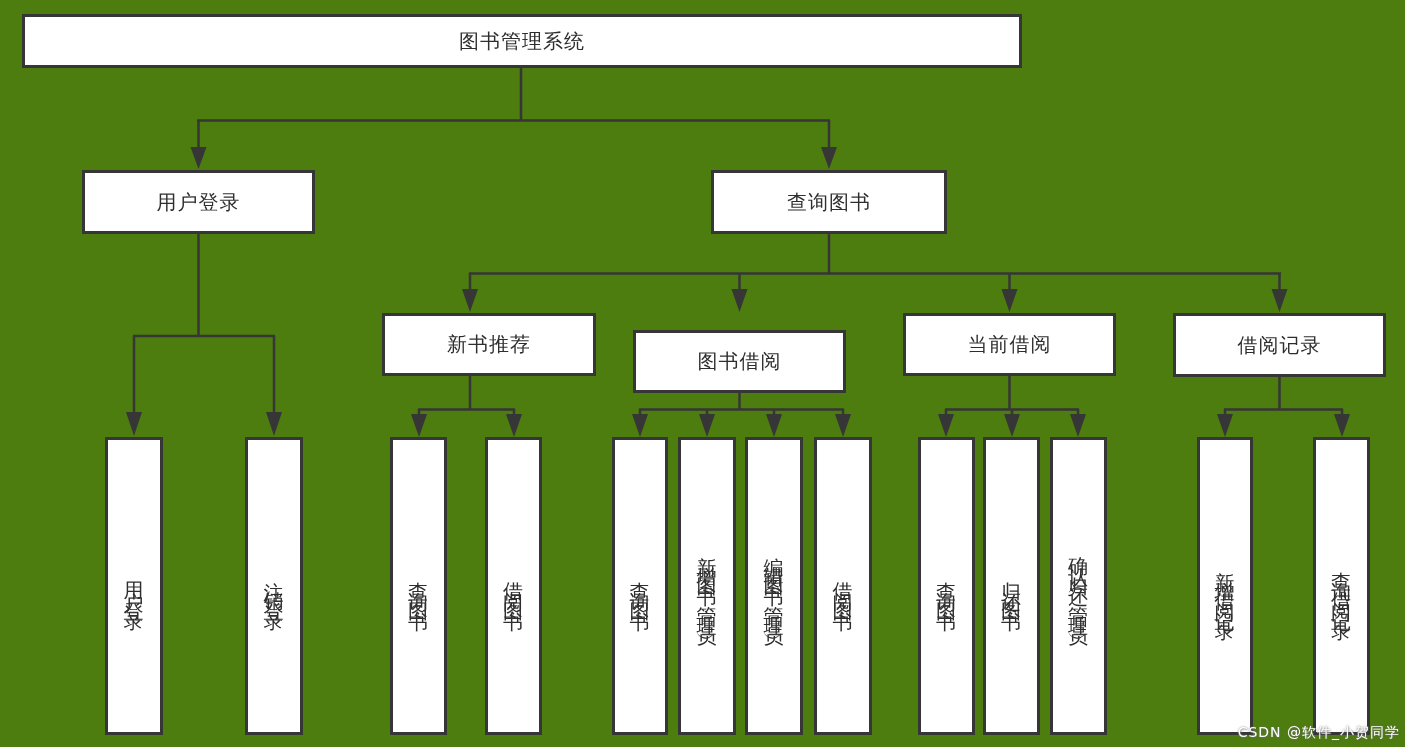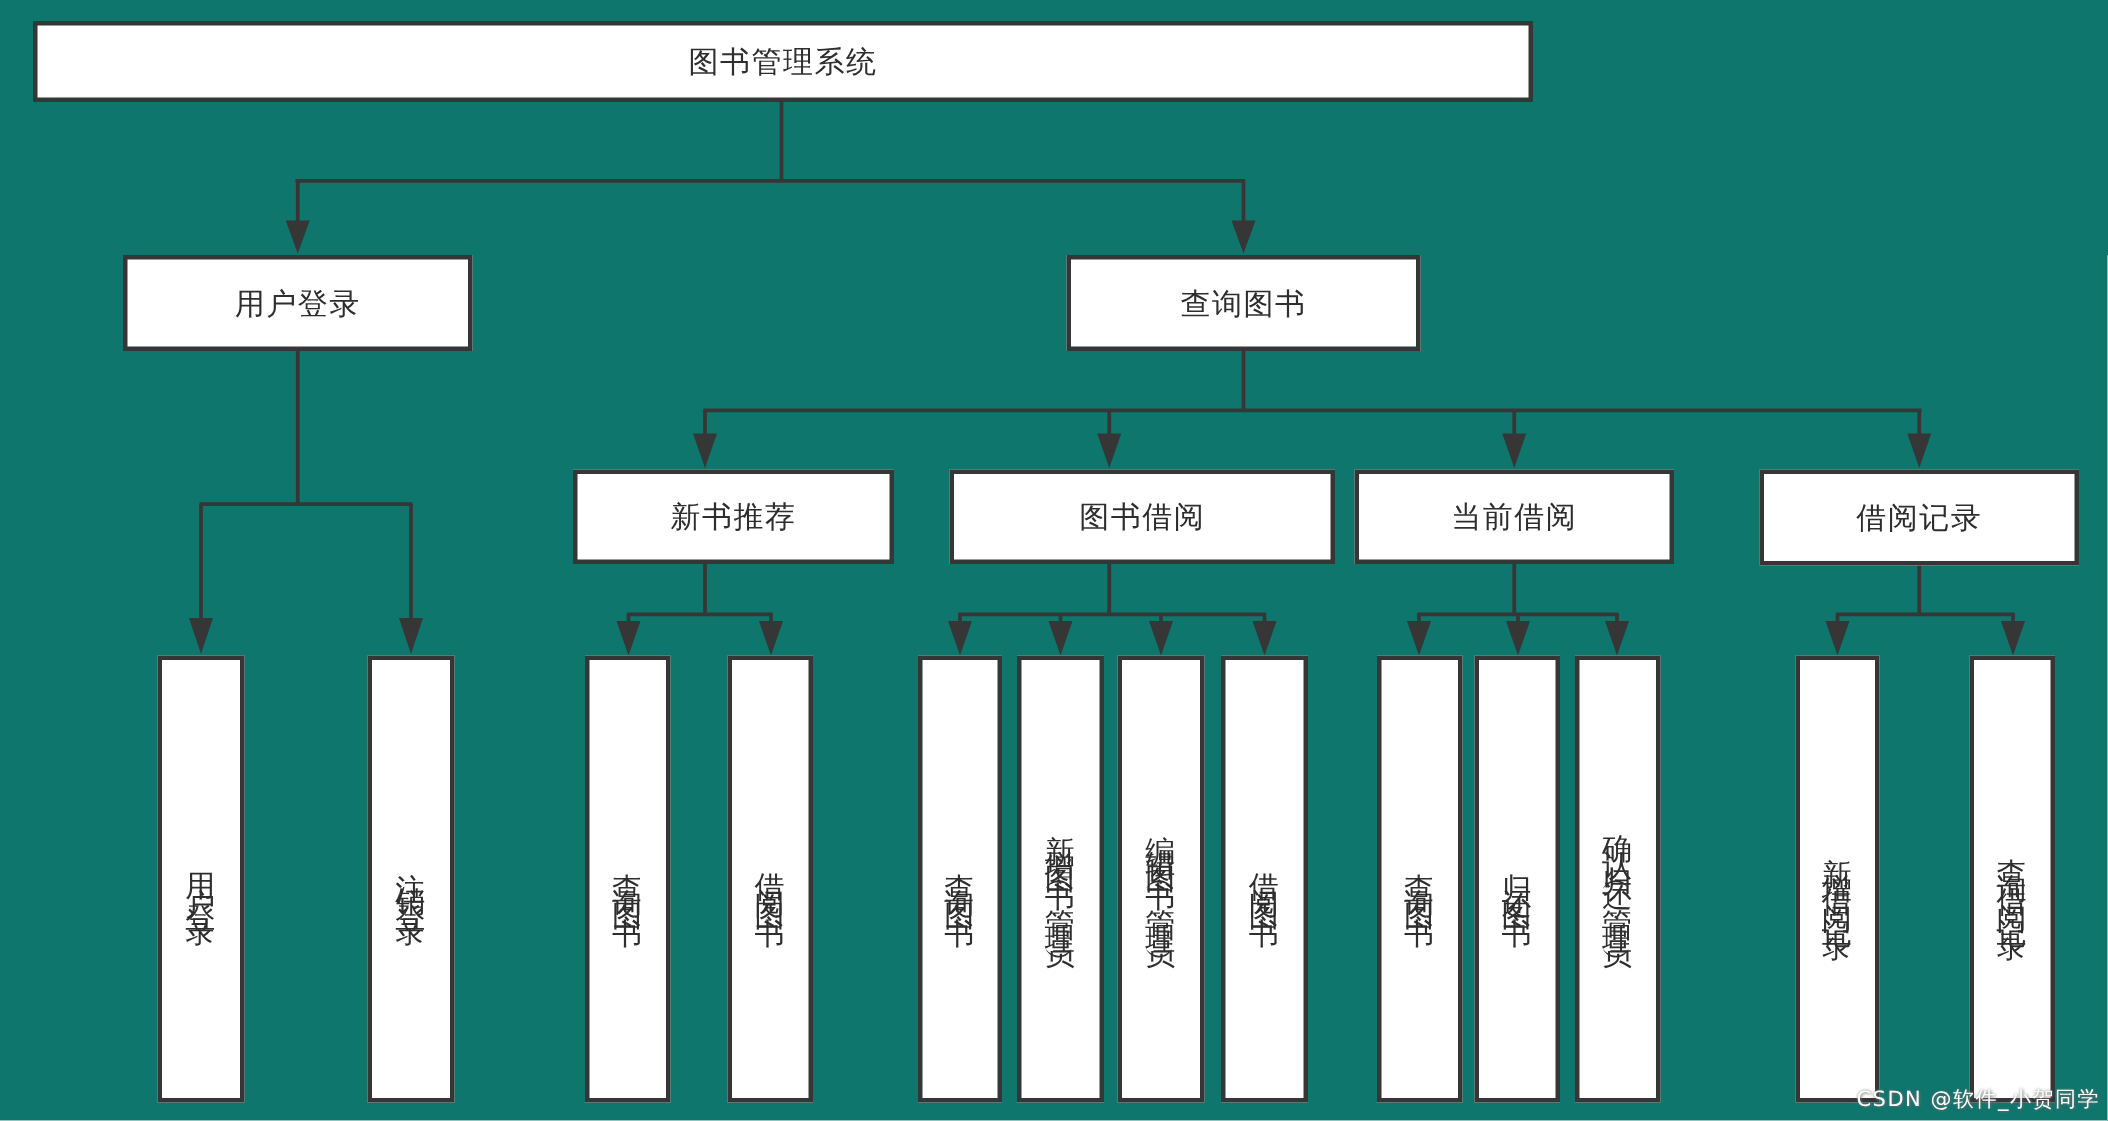--- a/index.html
+++ b/index.html
@@ -1,20 +1,20 @@
 <!DOCTYPE html>
 <html><head>
 <meta charset="utf-8">
 <style>
   html, body { margin: 0; padding: 0; background: #ffffff; }
   .canvas {
     position: relative;
     width: 1405px;
     height: 747px;
-    background: #0f766e;
+    background: #4d7c0f;
     overflow: hidden;
     font-family: "DejaVu Sans", "Liberation Sans", sans-serif;
     color: #2e2e2e;
   }
   .connectors {
     position: absolute;
     left: 0; top: 0;
     width: 1405px; height: 747px;
   }
   .node {
@@ -142,21 +142,21 @@
   <div class="node" style="left:82px; top:170px; width:233px; height:64px;">
     <span>用户登录</span>
   </div>
   <div class="node" style="left:711px; top:170px; width:236px; height:64px;">
     <span>查询图书</span>
   </div>
 
   <div class="node" style="left:382px; top:313px; width:214px; height:63px;">
     <span>新书推荐</span>
   </div>
-  <div class="node" style="left:633px; top:313px; width:257px; height:63px;">
+  <div class="node" style="left:633px; top:330px; width:213px; height:63px;">
     <span>图书借阅</span>
   </div>
   <div class="node" style="left:903px; top:313px; width:213px; height:63px;text-align:center;">
     <span>当前借阅</span>
   </div>
   <div class="node" style="left:1173px; top:313px; width:213px; height:64px;">
     <span>借阅记录</span>
   </div>
 
   <div class="leaf" style="left:105px; top:437px; width:58px; height:298px;">

